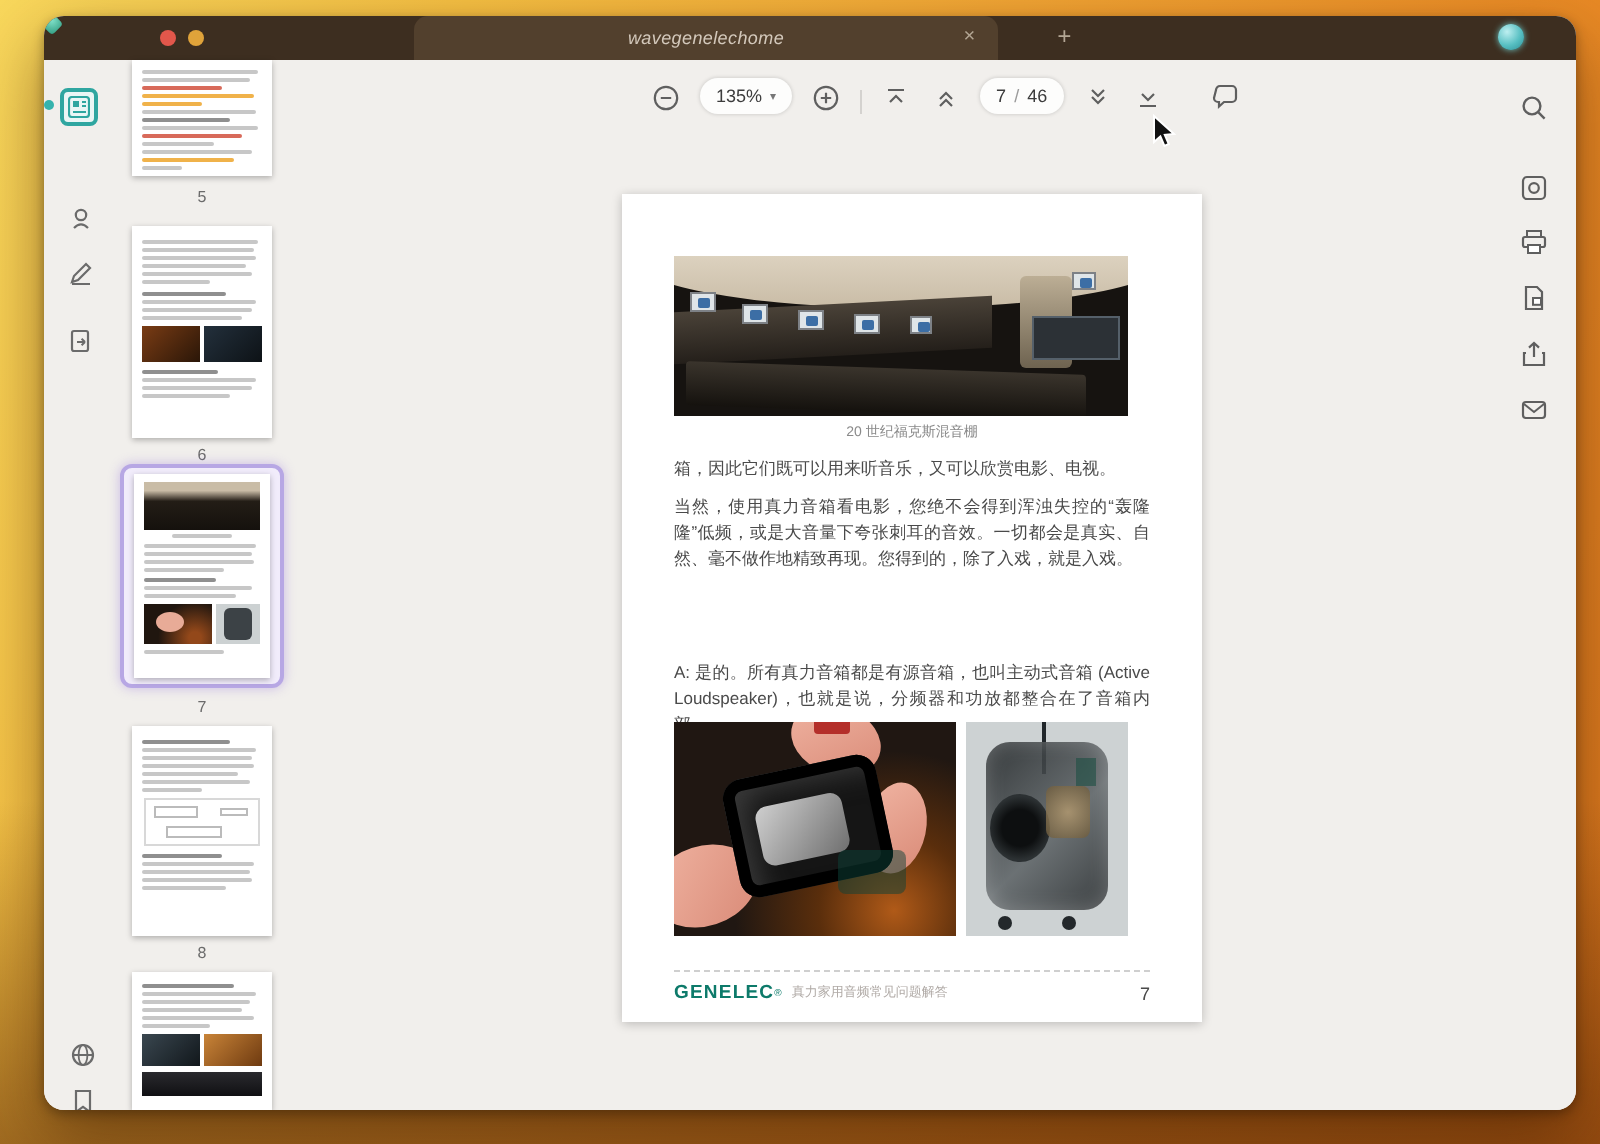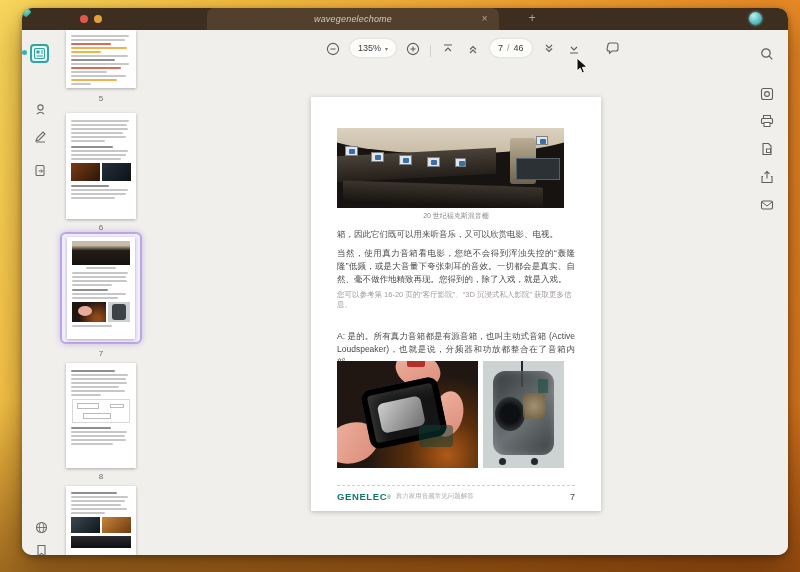--- a/index.html
+++ b/index.html
@@ -394,21 +394,20 @@
           <div class="spk" style="right:16px; top:8px; width:12px; height:9px;"></div>
           <div class="pillar"></div>
           <div class="glass"></div>
           <div class="deskglow"></div>
           <div class="console"></div>
         </div>
         <div class="cap">20 世纪福克斯混音棚</div>
 
         <div class="body-t" style="top:150px;">当然，使用真力音箱看电影，您绝不会得到浑浊失控的“轰隆隆”低频，或是大音量下夸张刺耳的音效。一切都会是真实、自然、毫不做作地精致再现。您得到的，除了入戏，就是入戏。</div>
         <div class="body-t" style="top:131px;">箱，因此它们既可以用来听音乐，又可以欣赏电影、电视。</div>
-        <div class="note-t" style="top:193px;">您可以参考第 16-20 页的“客厅影院”、“3D 沉浸式私人影院” 获取更多信息。</div>
 
         <div class="body-t" style="top:233px;">A: 是的。所有真力音箱都是有源音箱，也叫主动式音箱 (Active Loudspeaker)，也就是说，分频器和功放都整合在了音箱内部。</div>
 
         <div class="img-hands">
           <div class="hand" style="left:58px; top:-8px; width:46px; height:34px; transform:rotate(20deg);"></div>
           <div class="hand" style="left:-12px; top:62px; width:54px; height:40px; transform:rotate(-18deg);"></div>
           <div class="hand" style="left:96px; top:30px; width:30px; height:46px; transform:rotate(12deg);"></div>
           <div style="position:absolute; left:70px; top:-6px; width:18px; height:12px; background:#b42f2a; border-radius:2px;"></div>
           <div class="spk-frame">
               <div class="spk-inner"></div>

